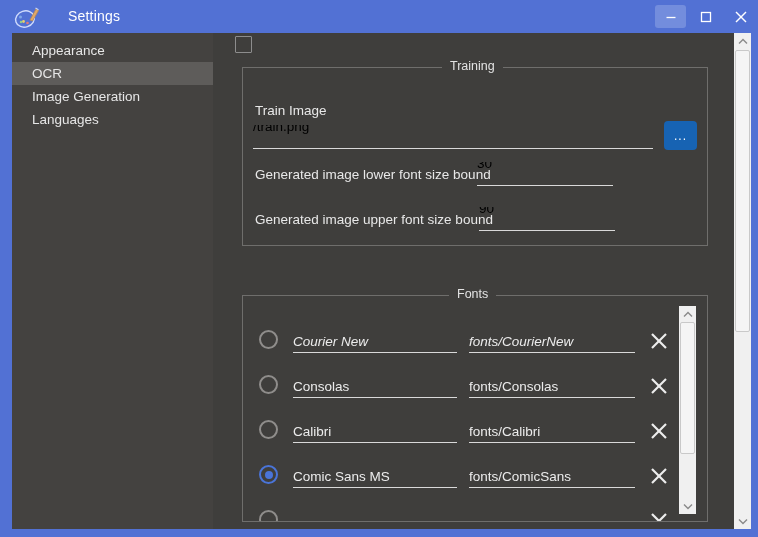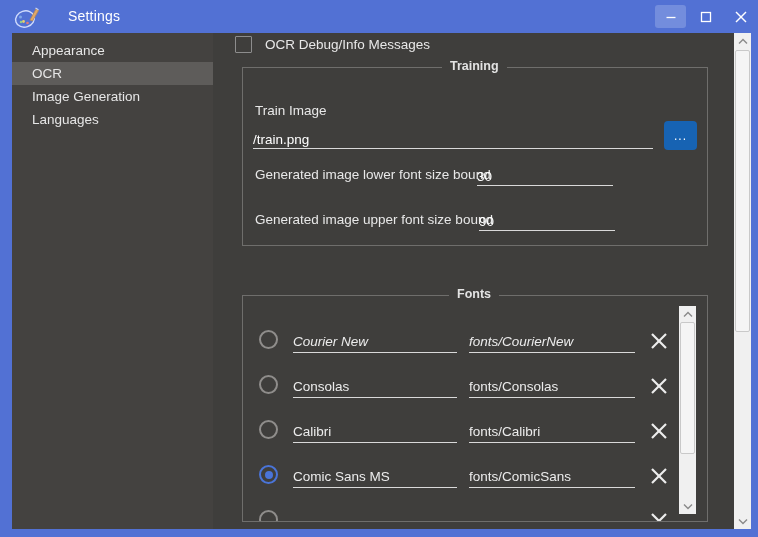--- a/index.html
+++ b/index.html
@@ -113,21 +113,20 @@
     background: transparent;
   }
   .group-title {
     position: absolute;
     top: -9px;
     background: #3f3e3c;
     padding: 0 8px;
     font-size: 12.5px;
     color: #e3e3e3;
     white-space: nowrap;
-    font-weight: bold;
   }
 
   #group-training {
     left: 242px; top: 67px;
     width: 466px; height: 179px;
   }
   #group-training .group-title { left: 199px; }
 
   #group-fonts {
     left: 242px; top: 295px;
@@ -137,24 +136,24 @@
 
   
   .field-label {
     position: absolute;
     font-size: 13.5px; color: #e8e8e8;
     white-space: nowrap;
   }
   .underline-input {
     position: absolute;
     border-bottom: 1px solid #d9d9d9;
-    color: #ffffff;
+    color: #000000;
     font-size: 13.5px;
     display: flex; align-items: flex-end;
-    padding-bottom: 1px;
+    padding-bottom: 14px;
     white-space: nowrap;
     overflow: hidden;
   }
   .browse-btn {
     position: absolute;
     width: 33px; height: 29px;
     background: #1763b3;
     border-radius: 4px;
     display: flex; align-items: center; justify-content: center;
   }
@@ -307,21 +306,20 @@
         <span>Languages</span>
       </div>
       <div class="side-divider"></div>
       <div class="side-divider2"></div>
     </div>
 
     <div class="content">
 
       <div class="checkbox-row">
         <span class="checkbox"></span>
-        <span class="checkbox-label">OCR Debug/Info Messages</span>
       </div>
     </div>
   </div>
 
   <div class="groupbox" id="group-training">
     <span class="group-title">Training</span>
 
     <span class="field-label" style="left:12px; top:35px;">Train Image</span>
 
     <div class="underline-input" style="left:10px; top:57px; width:400px; height:24px;">/train.png</div>

